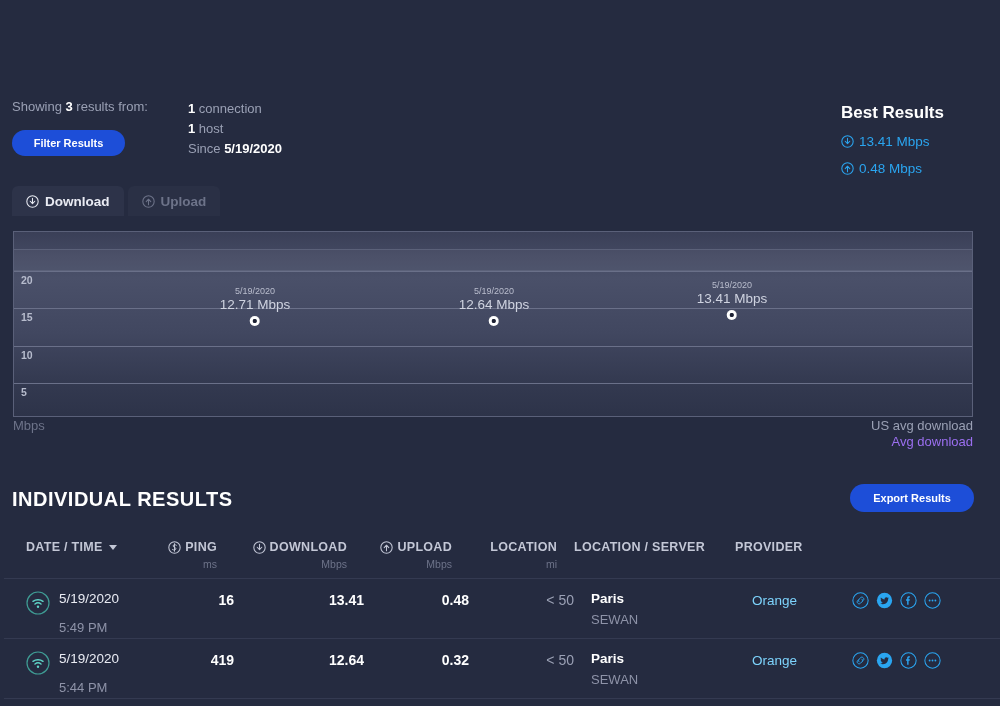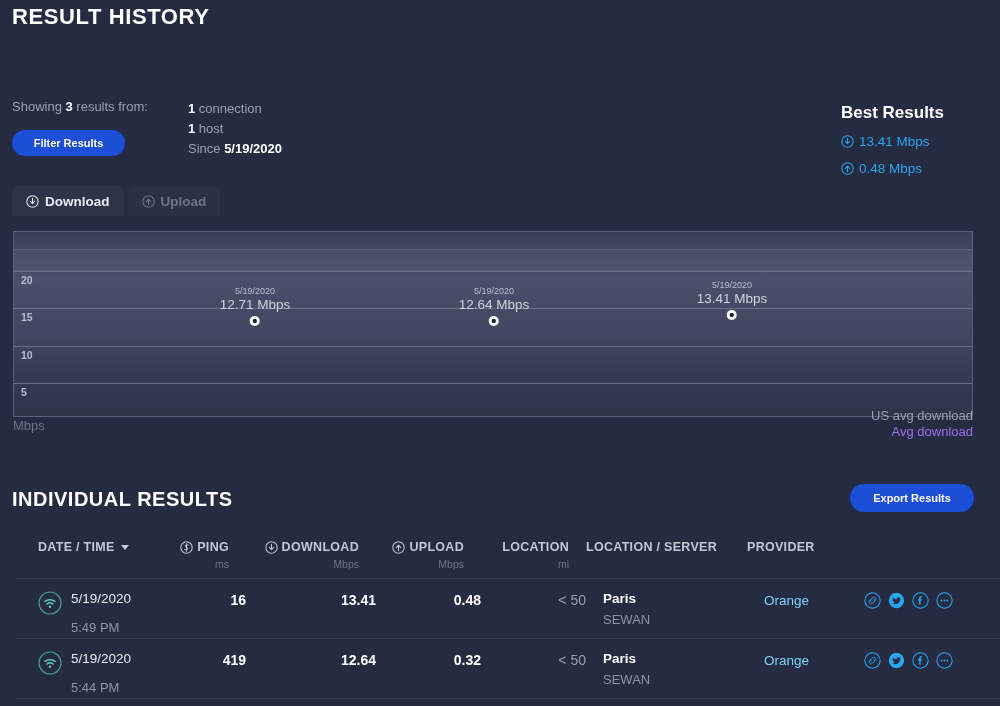--- a/index.html
+++ b/index.html
@@ -110,32 +110,32 @@
     position: relative;
   }
   .dot::after {
     content: ""; position: absolute; left: 3px; top: 3px;
     width: 4px; height: 4px; border-radius: 50%; background: #1d2133;
   }
   .axis-unit {
     position: absolute; left: 13px; top: 418px;
     font-size: 13px; color: #6d7389;
   }
-  .legend { position: absolute; right: 27px; top: 408px; text-align: right; }
+  .legend { position: absolute; right: 27px; top: 418px; text-align: right; }
   .legend div { font-size: 13px; line-height: 16px; white-space: nowrap; }
   .legend .us  { color: #9aa0b4; }
   .legend .avg { color: #9b6ff0; }
 
   
   .section-title {
     position: absolute; left: 12px; top: 488px;
     font-size: 20px; font-weight: bold; letter-spacing: 0.5px; color: #ffffff;
   }
 
-  .table { position: absolute; left: 16px; top: 533px; width: 796px; }
+  .table { position: absolute; left: 4px; top: 533px; width: 796px; }
   .row { position: relative; display: flex; align-items: flex-start; width: 1000px; }
   .thead { height: 46px; border-bottom: 1px solid #343a51; padding-top: 7px; }
   .th {
     font-size: 12.5px; font-weight: bold; color: #c3c7d6;
     letter-spacing: 0.3px; white-space: nowrap;
     display: flex; align-items: center; gap: 4px;
   }
   .sub { font-size: 10.5px; font-weight: normal; color: #6d7389; margin-top: 4px; }
 
   .tr { height: 60px; border-bottom: 1px solid #343a51; padding-top: 12px; }
@@ -171,21 +171,20 @@
     width: 0; height: 0; display: inline-block;
     border-left: 4px solid transparent; border-right: 4px solid transparent;
     border-top: 5px solid #c3c7d6; margin-left: 2px;
   }
 </style>
 </head>
 <body>
 
 <div class="page">
 
-  <div class="title">RESULT HISTORY</div>
 
 
   <div class="showing">
     <span>Showing </span><b>3</b><span> results from:</span>
   </div>
 
   <div class="fromcol">
     <div><b>1</b><span> connection</span></div>
     <div><b>1</b><span> host</span></div>
     <div><span>Since </span><b>5/19/2020</b></div>

